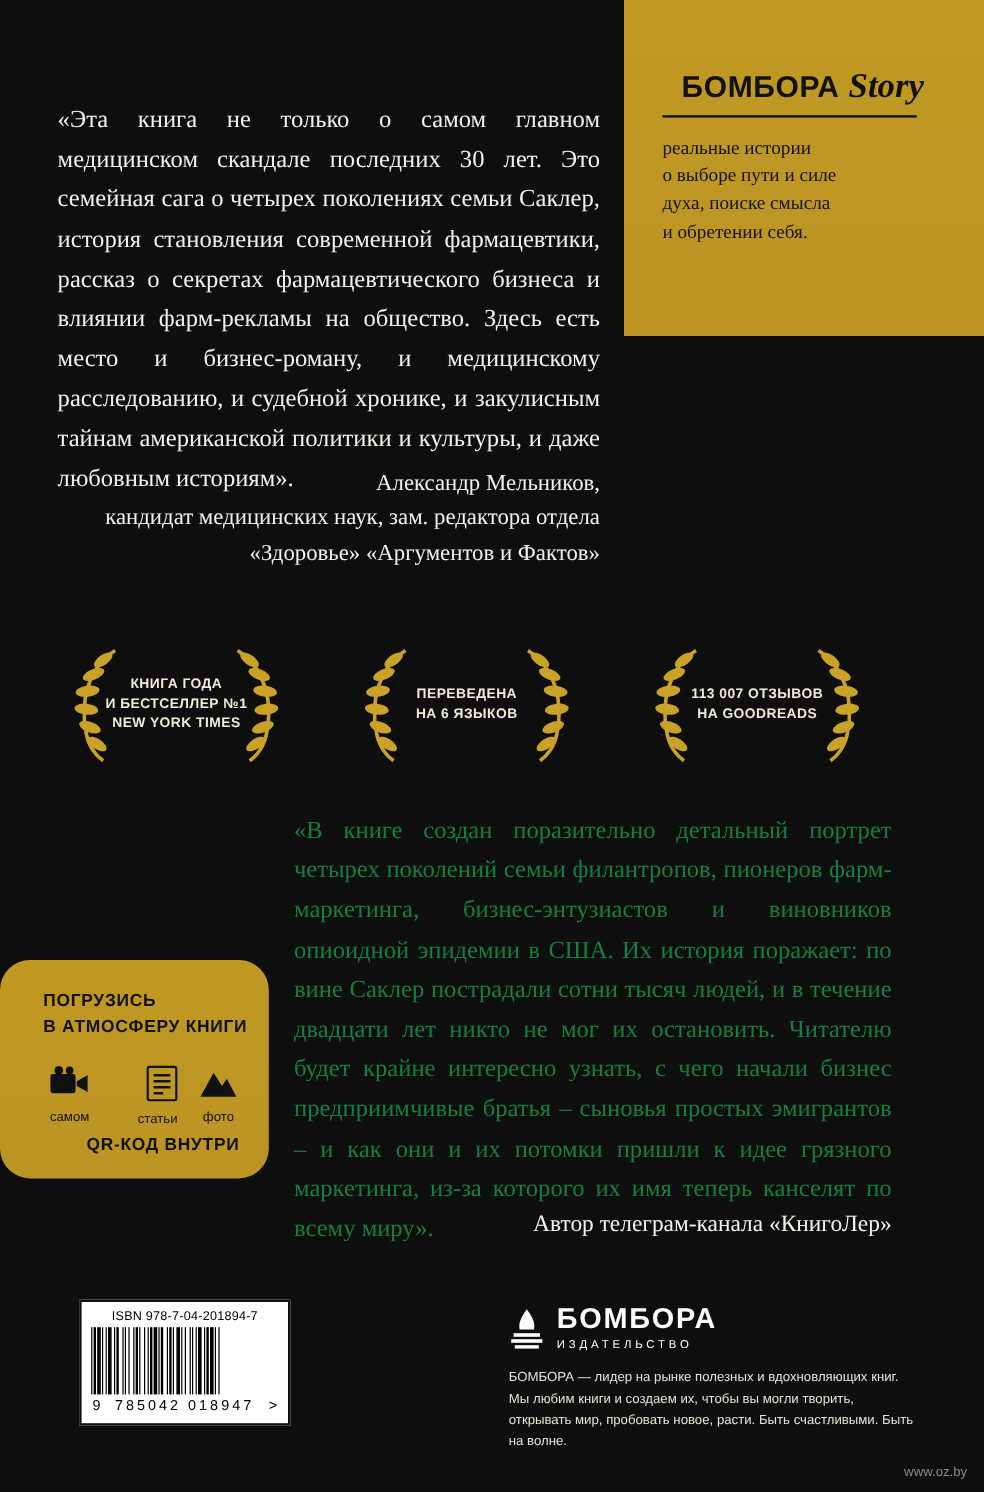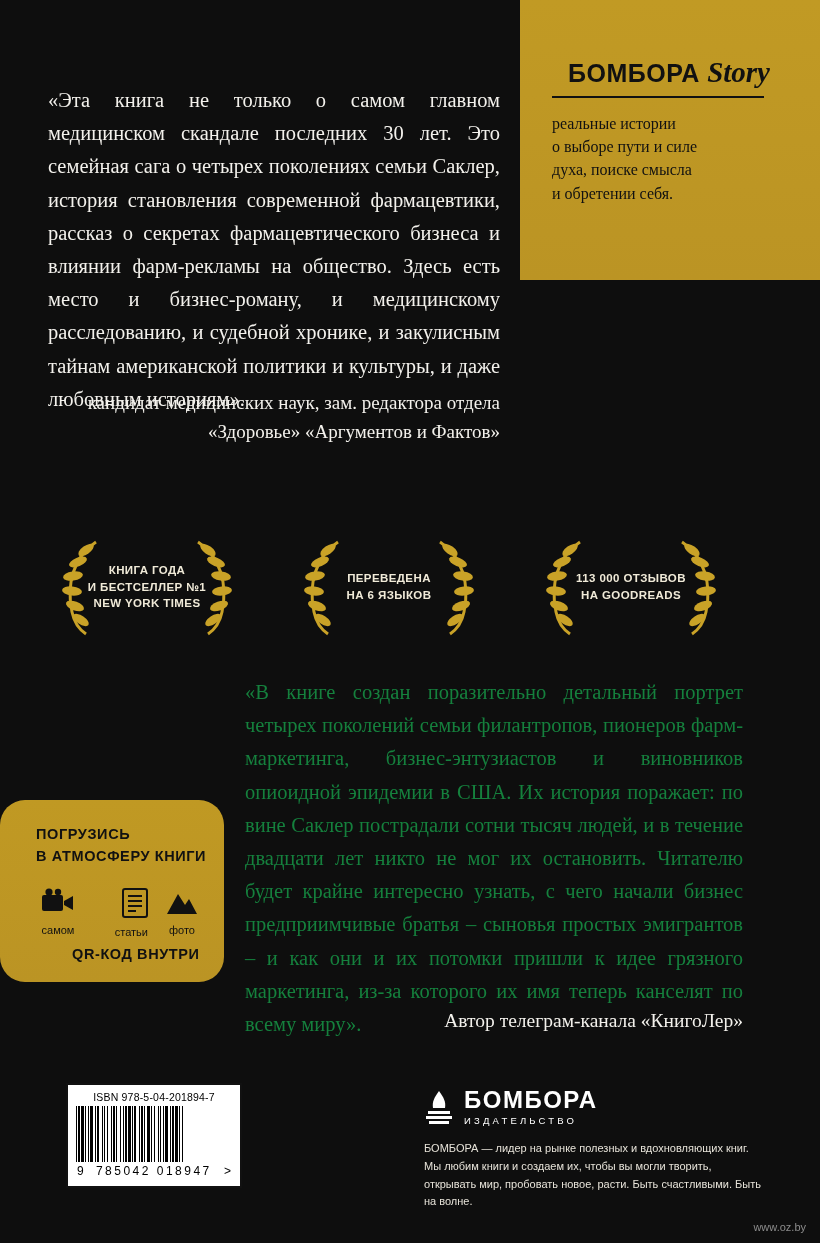--- a/index.html
+++ b/index.html
@@ -146,20 +146,21 @@
     </div>
     <div class="rule"></div>
     <div class="tagline" style="white-space:pre-line;">реальные истории
 о выборе пути и силе
 духа, поиске смысла
 и обретении себя.</div>
   </div>
 
   <div class="quote-top">«Эта книга не только о самом главном медицинском скандале последних 30 лет. Это семейная сага о четырех поколениях семьи Саклер, история становления современной фармацевтики, рассказ о секретах фармацевтического бизнеса и влиянии фарм-рекламы на общество. Здесь есть место и бизнес-роману, и медицинскому расследованию, и судебной хронике, и закулисным тайнам американской политики и культуры, и даже любовным историям».</div>
   <div class="attrib-top">
+    <span class="name">Александр Мельников,</span>
     <span>кандидат медицинских наук, зам. редактора отдела «Здоровье» «Аргументов и Фактов»</span>
   </div>
 
   <div class="badges">
 
     <div class="badge">
       <svg class="laurel left" viewBox="0 0 42 98">
         <path d="M36 4 C14 18 6 46 12 74 C14 84 20 92 26 96" stroke="#c9a227" stroke-width="3" fill="none"></path>
         <g fill="#c9a227">
           <ellipse cx="26" cy="12" rx="9" ry="4.2" transform="rotate(-35 26 12)"></ellipse>
@@ -222,21 +223,21 @@
         <path d="M36 4 C14 18 6 46 12 74 C14 84 20 92 26 96" stroke="#c9a227" stroke-width="3" fill="none"></path>
         <g fill="#c9a227">
           <ellipse cx="26" cy="12" rx="9" ry="4.2" transform="rotate(-35 26 12)"></ellipse>
           <ellipse cx="18" cy="24" rx="9.5" ry="4.4" transform="rotate(-22 18 24)"></ellipse>
           <ellipse cx="13" cy="38" rx="10" ry="4.6" transform="rotate(-8 13 38)"></ellipse>
           <ellipse cx="12" cy="53" rx="10" ry="4.6" transform="rotate(6 12 53)"></ellipse>
           <ellipse cx="15" cy="68" rx="9.5" ry="4.4" transform="rotate(20 15 68)"></ellipse>
           <ellipse cx="21" cy="82" rx="9" ry="4.2" transform="rotate(34 21 82)"></ellipse>
         </g>
       </svg>
-      <div class="txt" style="white-space:pre-line;">113 000 ОТЗЫВОВ
+      <div class="txt" style="white-space:pre-line;">113 007 ОТЗЫВОВ
 НА GOODREADS</div>
       <svg class="laurel right" viewBox="0 0 42 98">
         <g transform="translate(42,0) scale(-1,1)">
           <path d="M36 4 C14 18 6 46 12 74 C14 84 20 92 26 96" stroke="#c9a227" stroke-width="3" fill="none"></path>
           <g fill="#c9a227">
             <ellipse cx="26" cy="12" rx="9" ry="4.2" transform="rotate(-35 26 12)"></ellipse>
             <ellipse cx="18" cy="24" rx="9.5" ry="4.4" transform="rotate(-22 18 24)"></ellipse>
             <ellipse cx="13" cy="38" rx="10" ry="4.6" transform="rotate(-8 13 38)"></ellipse>
             <ellipse cx="12" cy="53" rx="10" ry="4.6" transform="rotate(6 12 53)"></ellipse>
             <ellipse cx="15" cy="68" rx="9.5" ry="4.4" transform="rotate(20 15 68)"></ellipse>
@@ -281,21 +282,21 @@
         <svg width="34" height="28" viewBox="0 0 34 28">
           <path d="M2 26 L13 6 L20 17 L24 11 L32 26 Z" fill="#111"></path>
         </svg>
         <span class="lbl">фото</span>
       </div>
     </div>
     <div class="qr">QR-КОД ВНУТРИ</div>
   </div>
 
   <div class="barcode-wrap">
-    <div class="isbn-text">ISBN 978-5-04-201894-7</div>
+    <div class="isbn-text">ISBN 978-7-04-201894-7</div>
     <div class="bars" id="bars">
         <span style="width:1px;background:#000;"></span>
         <span style="width:1px;background:transparent;"></span>
         <span style="width:2px;background:#000;"></span>
         <span style="width:1px;background:transparent;"></span>
         <span style="width:3px;background:#000;"></span>
         <span style="width:1px;background:transparent;"></span>
         <span style="width:1px;background:#000;"></span>
         <span style="width:2px;background:transparent;"></span>
         <span style="width:1px;background:#000;"></span>

